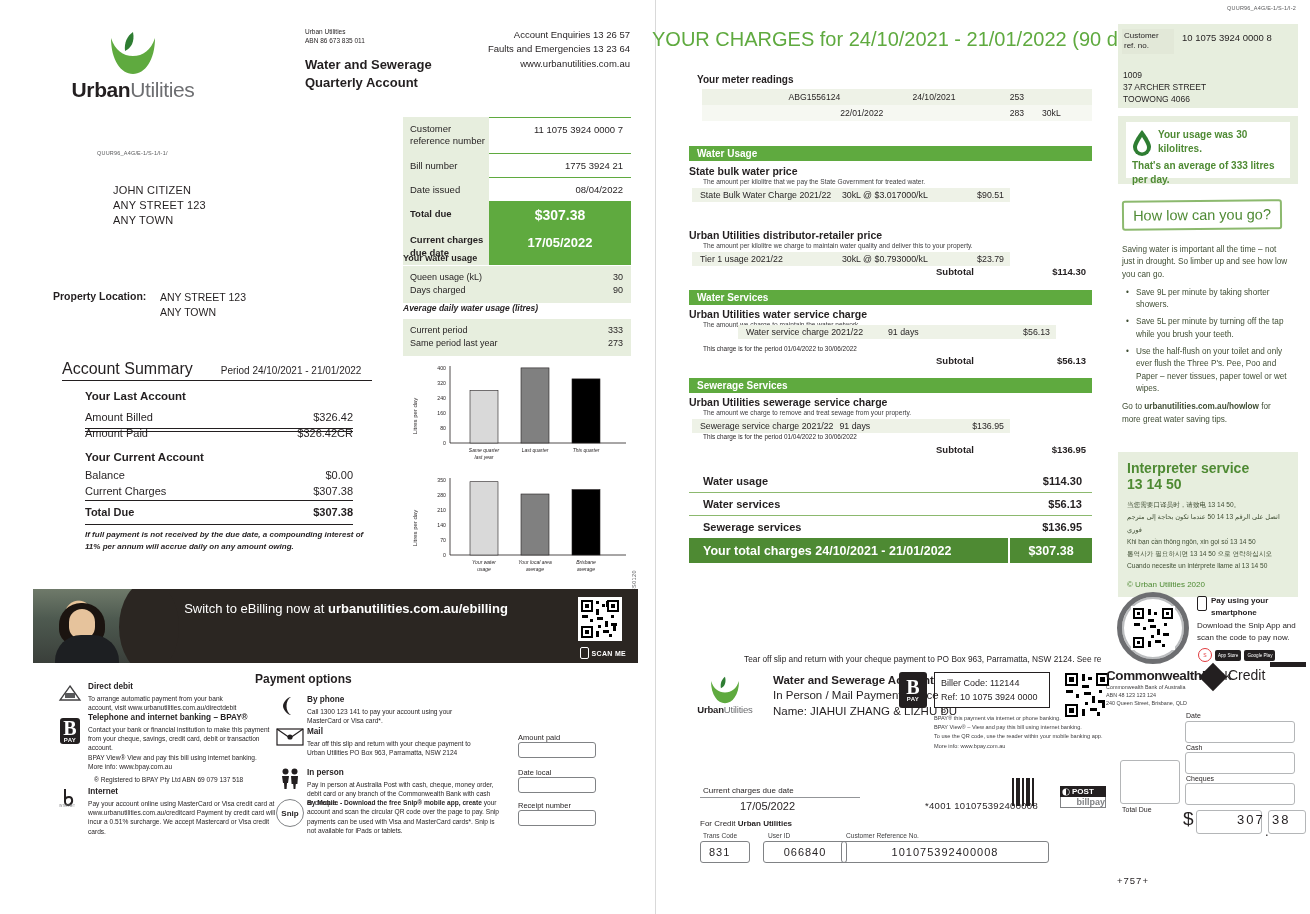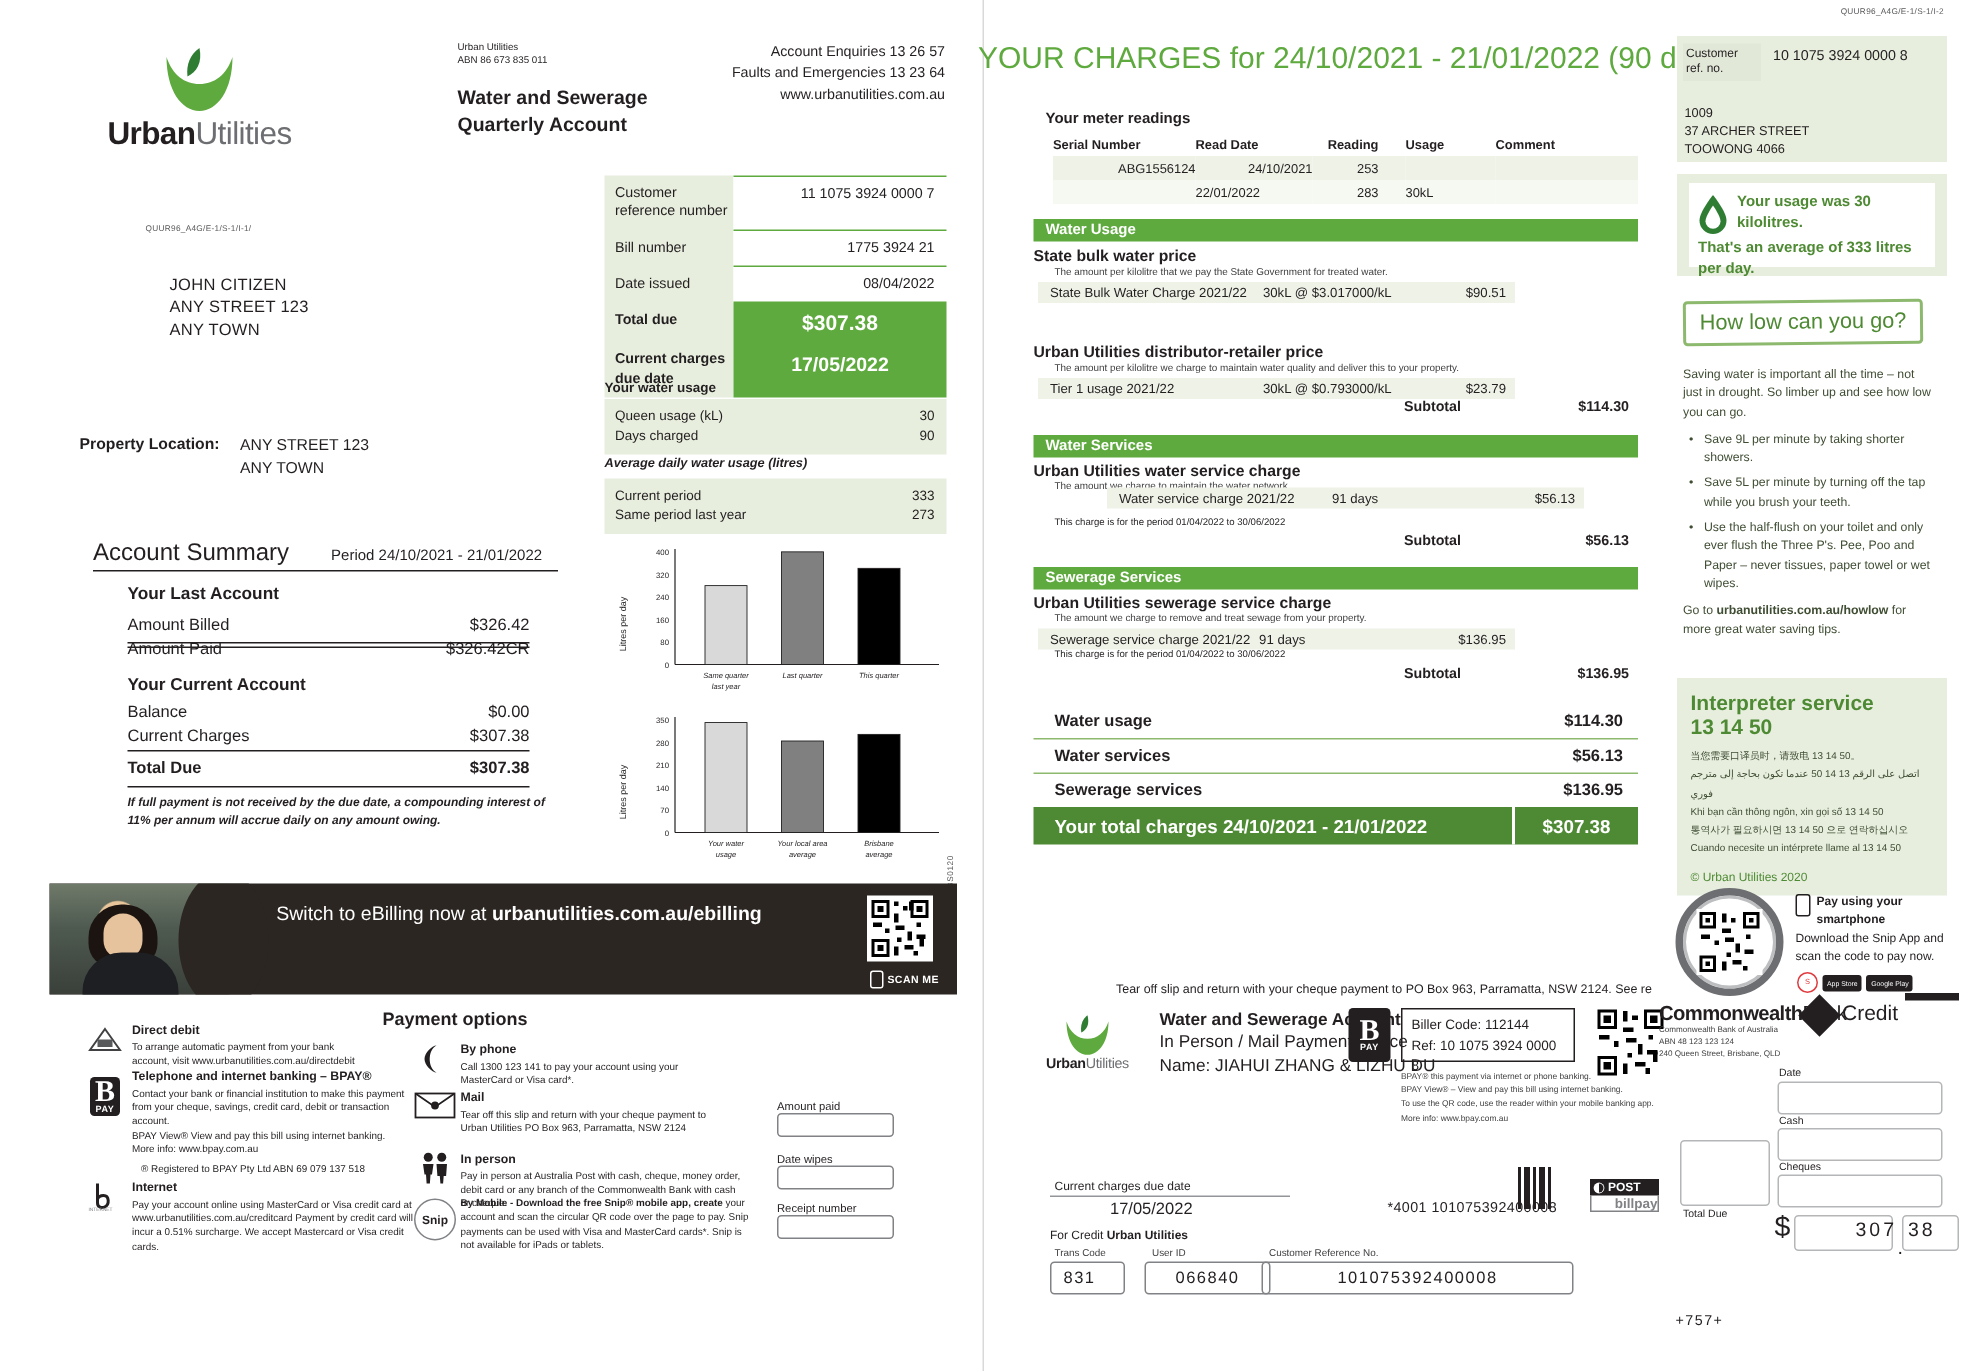--- a/index.html
+++ b/index.html
@@ -534,43 +534,36 @@
   <div class="pay-ico" style="left:276px; top:799px; width:28px; height:28px; border:1.6px solid #808285; border-radius:50%; display:flex; align-items:center; justify-content:center; font-size:8px; font-weight:bold;">
     <span>Snip</span>
   </div>
   <div class="pay-item" style="left:307px; top:798px; width:198px;">
     <div style="font-size:6.6px;"><b>By Mobile - Download the free Snip® mobile app, create</b>
       <span>your account and scan the circular QR code over the page to pay. Snip payments can be used with Visa and MasterCard cards*. Snip is not available for iPads or tablets.</span></div>
   </div>
 
   <div class="field-lbl" style="left:518px; top:733px;">Amount paid</div>
   <div class="field-box" style="left:518px; top:742px; width:78px; height:16px;"></div>
-  <div class="field-lbl" style="left:518px; top:768px;">Date wipes</div>
+  <div class="field-lbl" style="left:518px; top:768px;">Date local</div>
   <div class="field-box" style="left:518px; top:777px; width:78px; height:16px;"></div>
   <div class="field-lbl" style="left:518px; top:801px;">Receipt number</div>
   <div class="field-box" style="left:518px; top:810px; width:78px; height:16px;"></div>
 
 </div>
 
 <div class="page page-right">
   <div class="abs ref-code-r">QUUR96_A4G/E-1/S-1/I-2</div>
 </div>
 
 <div class="abs yc-title">YOUR CHARGES for 24/10/2021 - 21/01/2022 (90 days)</div>
 <div class="abs mr-title">Your meter readings</div>
 
 <table class="abs mr-table">
   <tbody>
-      <tr>
-    <th style="width:95px">Serial Number</th>
-    <th style="width:78px">Read Date</th>
-    <th style="width:62px; text-align:right; padding-right:18px;">Reading</th>
-    <th style="width:60px">Usage</th>
-    <th>Comment</th>
-  </tr>
   <tr class="shade">
     <td>ABG1556124</td>
     <td>24/10/2021</td>
     <td style="text-align:right; padding-right:18px;">253</td>
     <td></td>
     <td></td>
   </tr>
   <tr class="shade2">
     <td></td>
     <td>22/01/2022</td>

